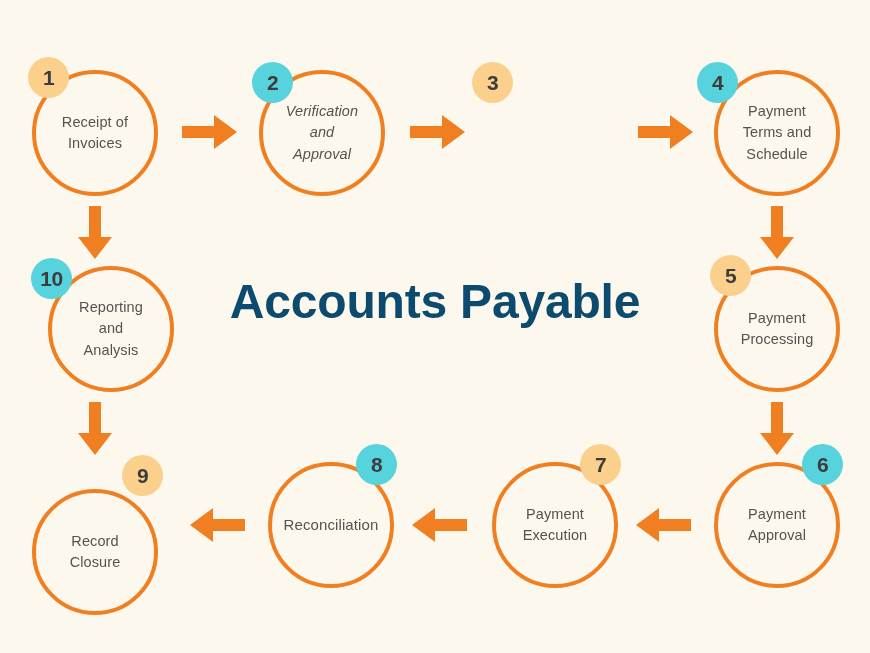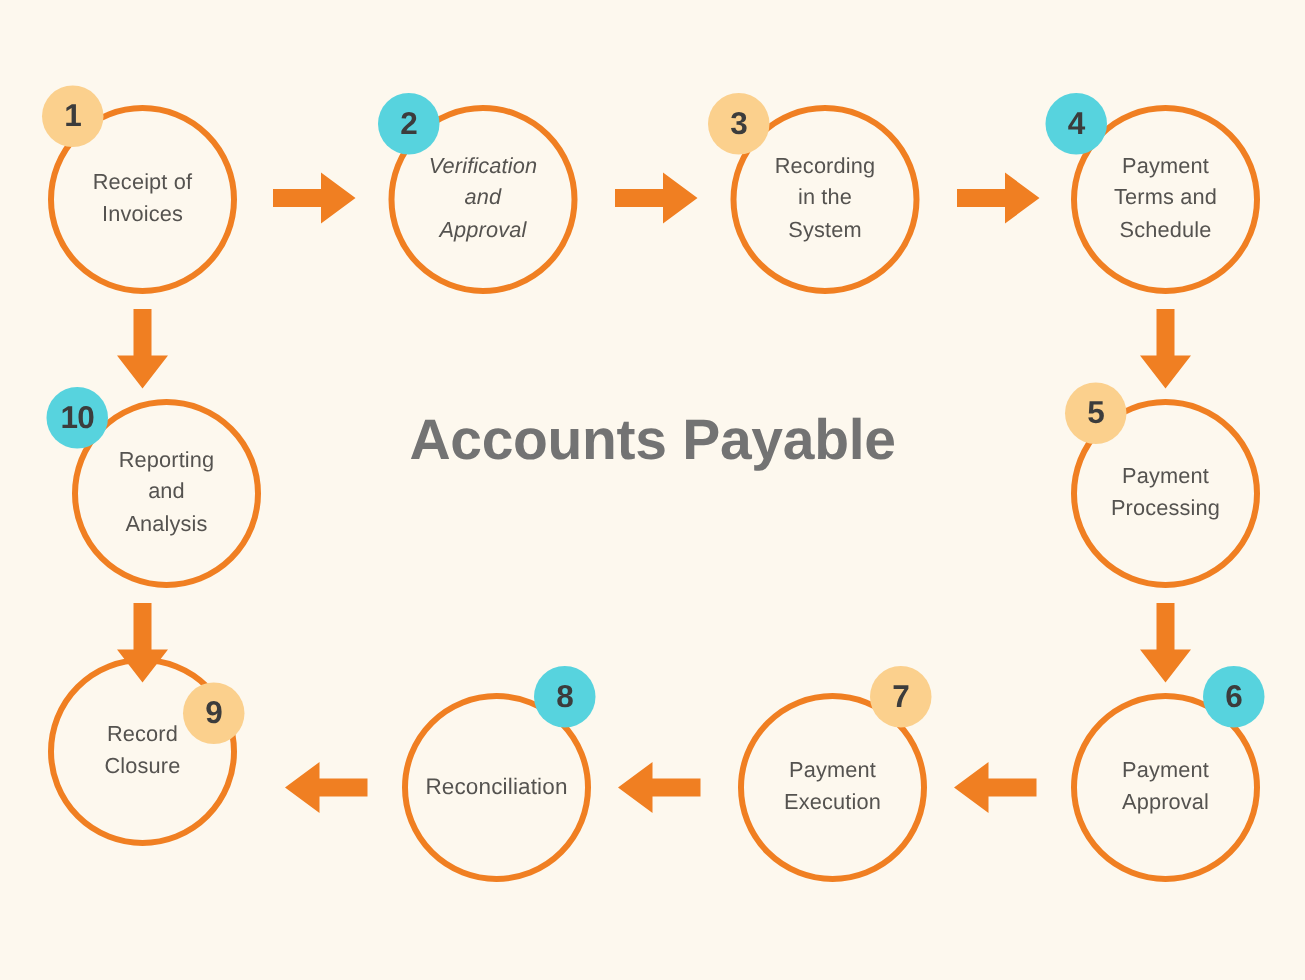--- a/index.html
+++ b/index.html
@@ -70,24 +70,24 @@
   }
   .arrow svg { display: block; }
 
   
   #center-title {
     position: absolute;
     left: 205px;
     top: 265px;
     width: 460px;
     text-align: center;
-    font-size: 38px;
+    font-size: 48px;
     font-weight: bold;
     line-height: 1.55;
-    color: #737373;
+    color: #0c4a6e;
     letter-spacing: -0.2px;
   }
 </style>
 </head>
 <body>
 
 <div id="canvas">
 
   <div id="center-title">
     <div>Accounts Payable</div>
@@ -103,25 +103,20 @@
 
   <div class="node" style="left:259px; top:70px;font-style:italic;">
     <span class="node-label">Verification
 and
 Approval</span>
   </div>
   <div class="badge cyan" style="left:252px; top:62px;">
     <span>2</span>
   </div>
 
-  <div class="node" style="left:487px; top:70px;">
-    <span class="node-label">Recording
-in the
-System</span>
-  </div>
   <div class="badge peach" style="left:472px; top:62px;">
     <span>3</span>
   </div>
 
   <div class="node" style="left:714px; top:70px;">
     <span class="node-label">Payment
 Terms and
 Schedule</span>
   </div>
   <div class="badge cyan" style="left:697px; top:62px;">
@@ -152,21 +147,21 @@
     <span>7</span>
   </div>
 
   <div class="node" style="left:268px; top:462px;">
     <span class="node-label small">Reconciliation</span>
   </div>
   <div class="badge cyan" style="left:356px; top:444px;">
     <span>8</span>
   </div>
 
-  <div class="node" style="left:32px; top:438px;justify-content:center;">
+  <div class="node" style="left:32px; top:489px;justify-content:center;">
     <span class="node-label">Record
 Closure</span>
   </div>
   <div class="badge peach" style="left:122px; top:455px;">
     <span>9</span>
   </div>
 
   <div class="node" style="left:48px; top:266px;">
     <span class="node-label">Reporting
 and

